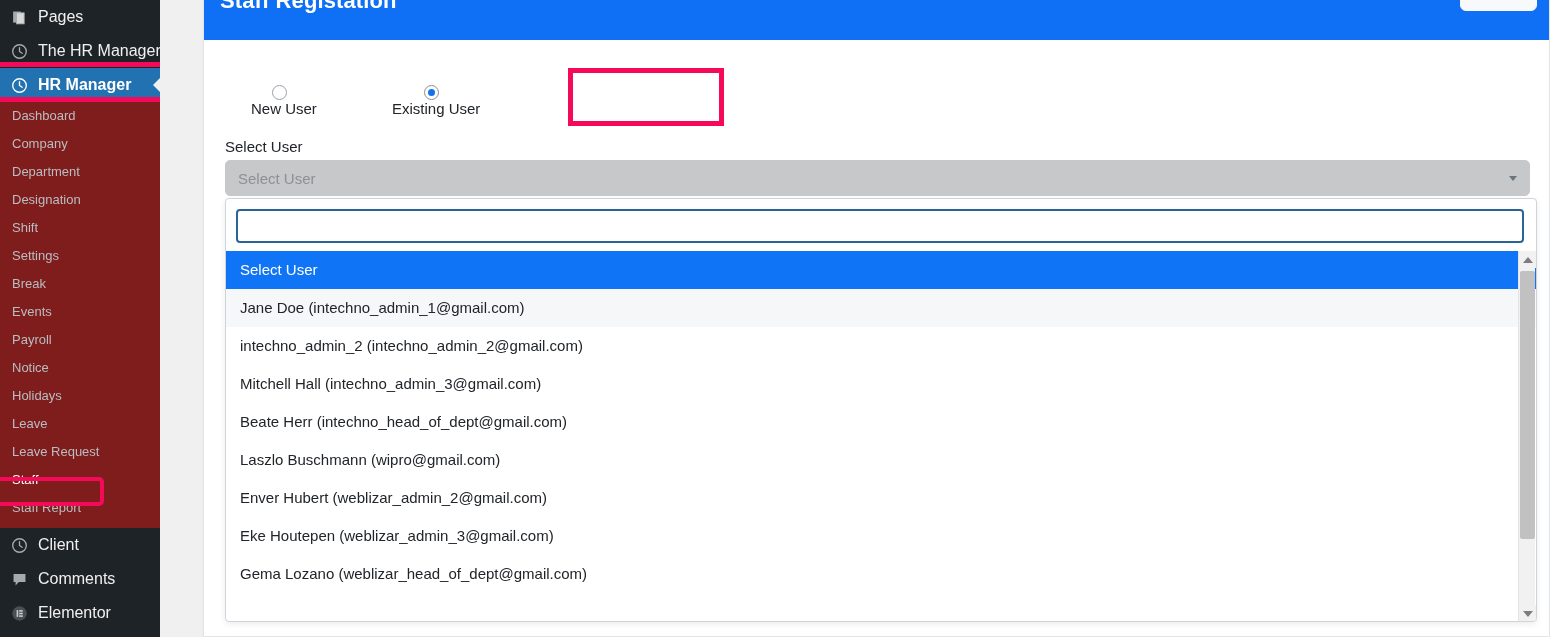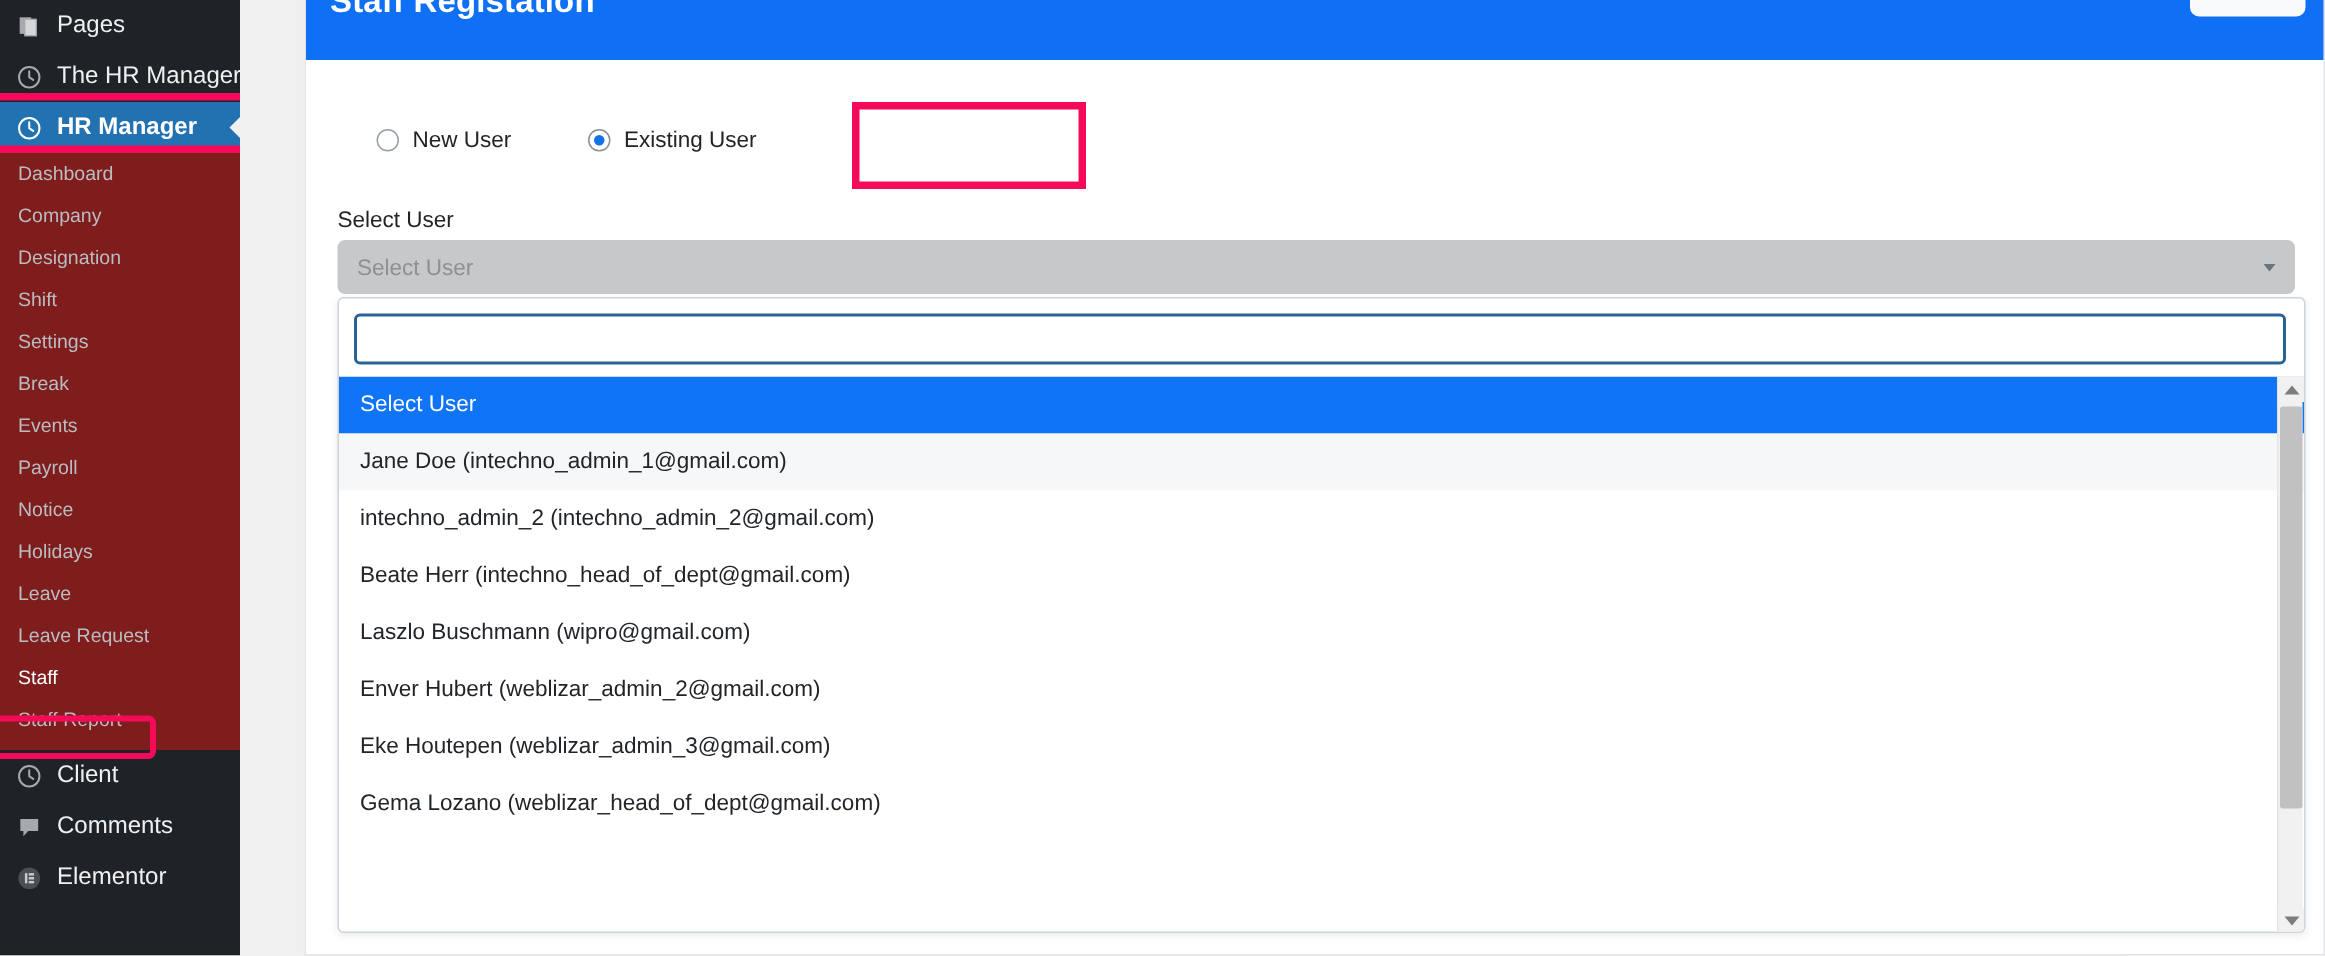--- a/index.html
+++ b/index.html
@@ -125,20 +125,21 @@
     position: absolute; left: 0; top: 73px;
     width: 100%;
     height: 46px;
   }
   .radio-opt {
     position: absolute;
     display: flex; align-items: center;
     font-size: 15px;
     color: #212529;
     white-space: nowrap;
+    flex-direction: column;
   }
   #opt-new { left: 47px; top: 12px; }
   #opt-existing { left: 188px; top: 12px; justify-content: flex-end; }
   .rdo {
     width: 15px; height: 15px;
     border: 1px solid #9aa0a6;
     border-radius: 50%;
     background: #fff;
     margin-right: 9px;
     flex: 0 0 15px;
@@ -292,20 +293,21 @@
             <path d="M10 5.4V10l3.1 2.1" stroke="#ffffff" stroke-width="1.6" fill="none" stroke-linecap="round"></path>
           </svg>
         </span>
         <span>HR Manager</span>
       </div>
     </div>
 
     <div id="submenu">
       <a class="sub-item">Dashboard</a>
       <a class="sub-item">Company</a>
+      <a class="sub-item">Department</a>
       <a class="sub-item">Designation</a>
       <a class="sub-item">Shift</a>
       <a class="sub-item">Settings</a>
       <a class="sub-item">Break</a>
       <a class="sub-item">Events</a>
       <a class="sub-item">Payroll</a>
       <a class="sub-item">Notice</a>
       <a class="sub-item">Holidays</a>
       <a class="sub-item">Leave</a>
       <a class="sub-item">Leave Request</a>
@@ -378,20 +380,21 @@
 
       <div id="dropdown">
         <div id="dd-search-wrap">
           <input id="dd-search" type="text" autocomplete="off" placeholder="" style="">
         </div>
 
         <div id="dd-list">
           <div class="dd-item sel">Select User</div>
           <div class="dd-item hover">Jane Doe (intechno_admin_1@gmail.com)</div>
           <div class="dd-item">intechno_admin_2 (intechno_admin_2@gmail.com)</div>
+          <div class="dd-item">Mitchell Hall (intechno_admin_3@gmail.com)</div>
           <div class="dd-item">Beate Herr (intechno_head_of_dept@gmail.com)</div>
           <div class="dd-item">Laszlo Buschmann (wipro@gmail.com)</div>
           <div class="dd-item">Enver Hubert (weblizar_admin_2@gmail.com)</div>
           <div class="dd-item">Eke Houtepen (weblizar_admin_3@gmail.com)</div>
           <div class="dd-item">Gema Lozano (weblizar_head_of_dept@gmail.com)</div>
         </div>
 
         <div id="dd-scroll">
           <div class="sb-arrow" id="sb-up">
               <i></i>

